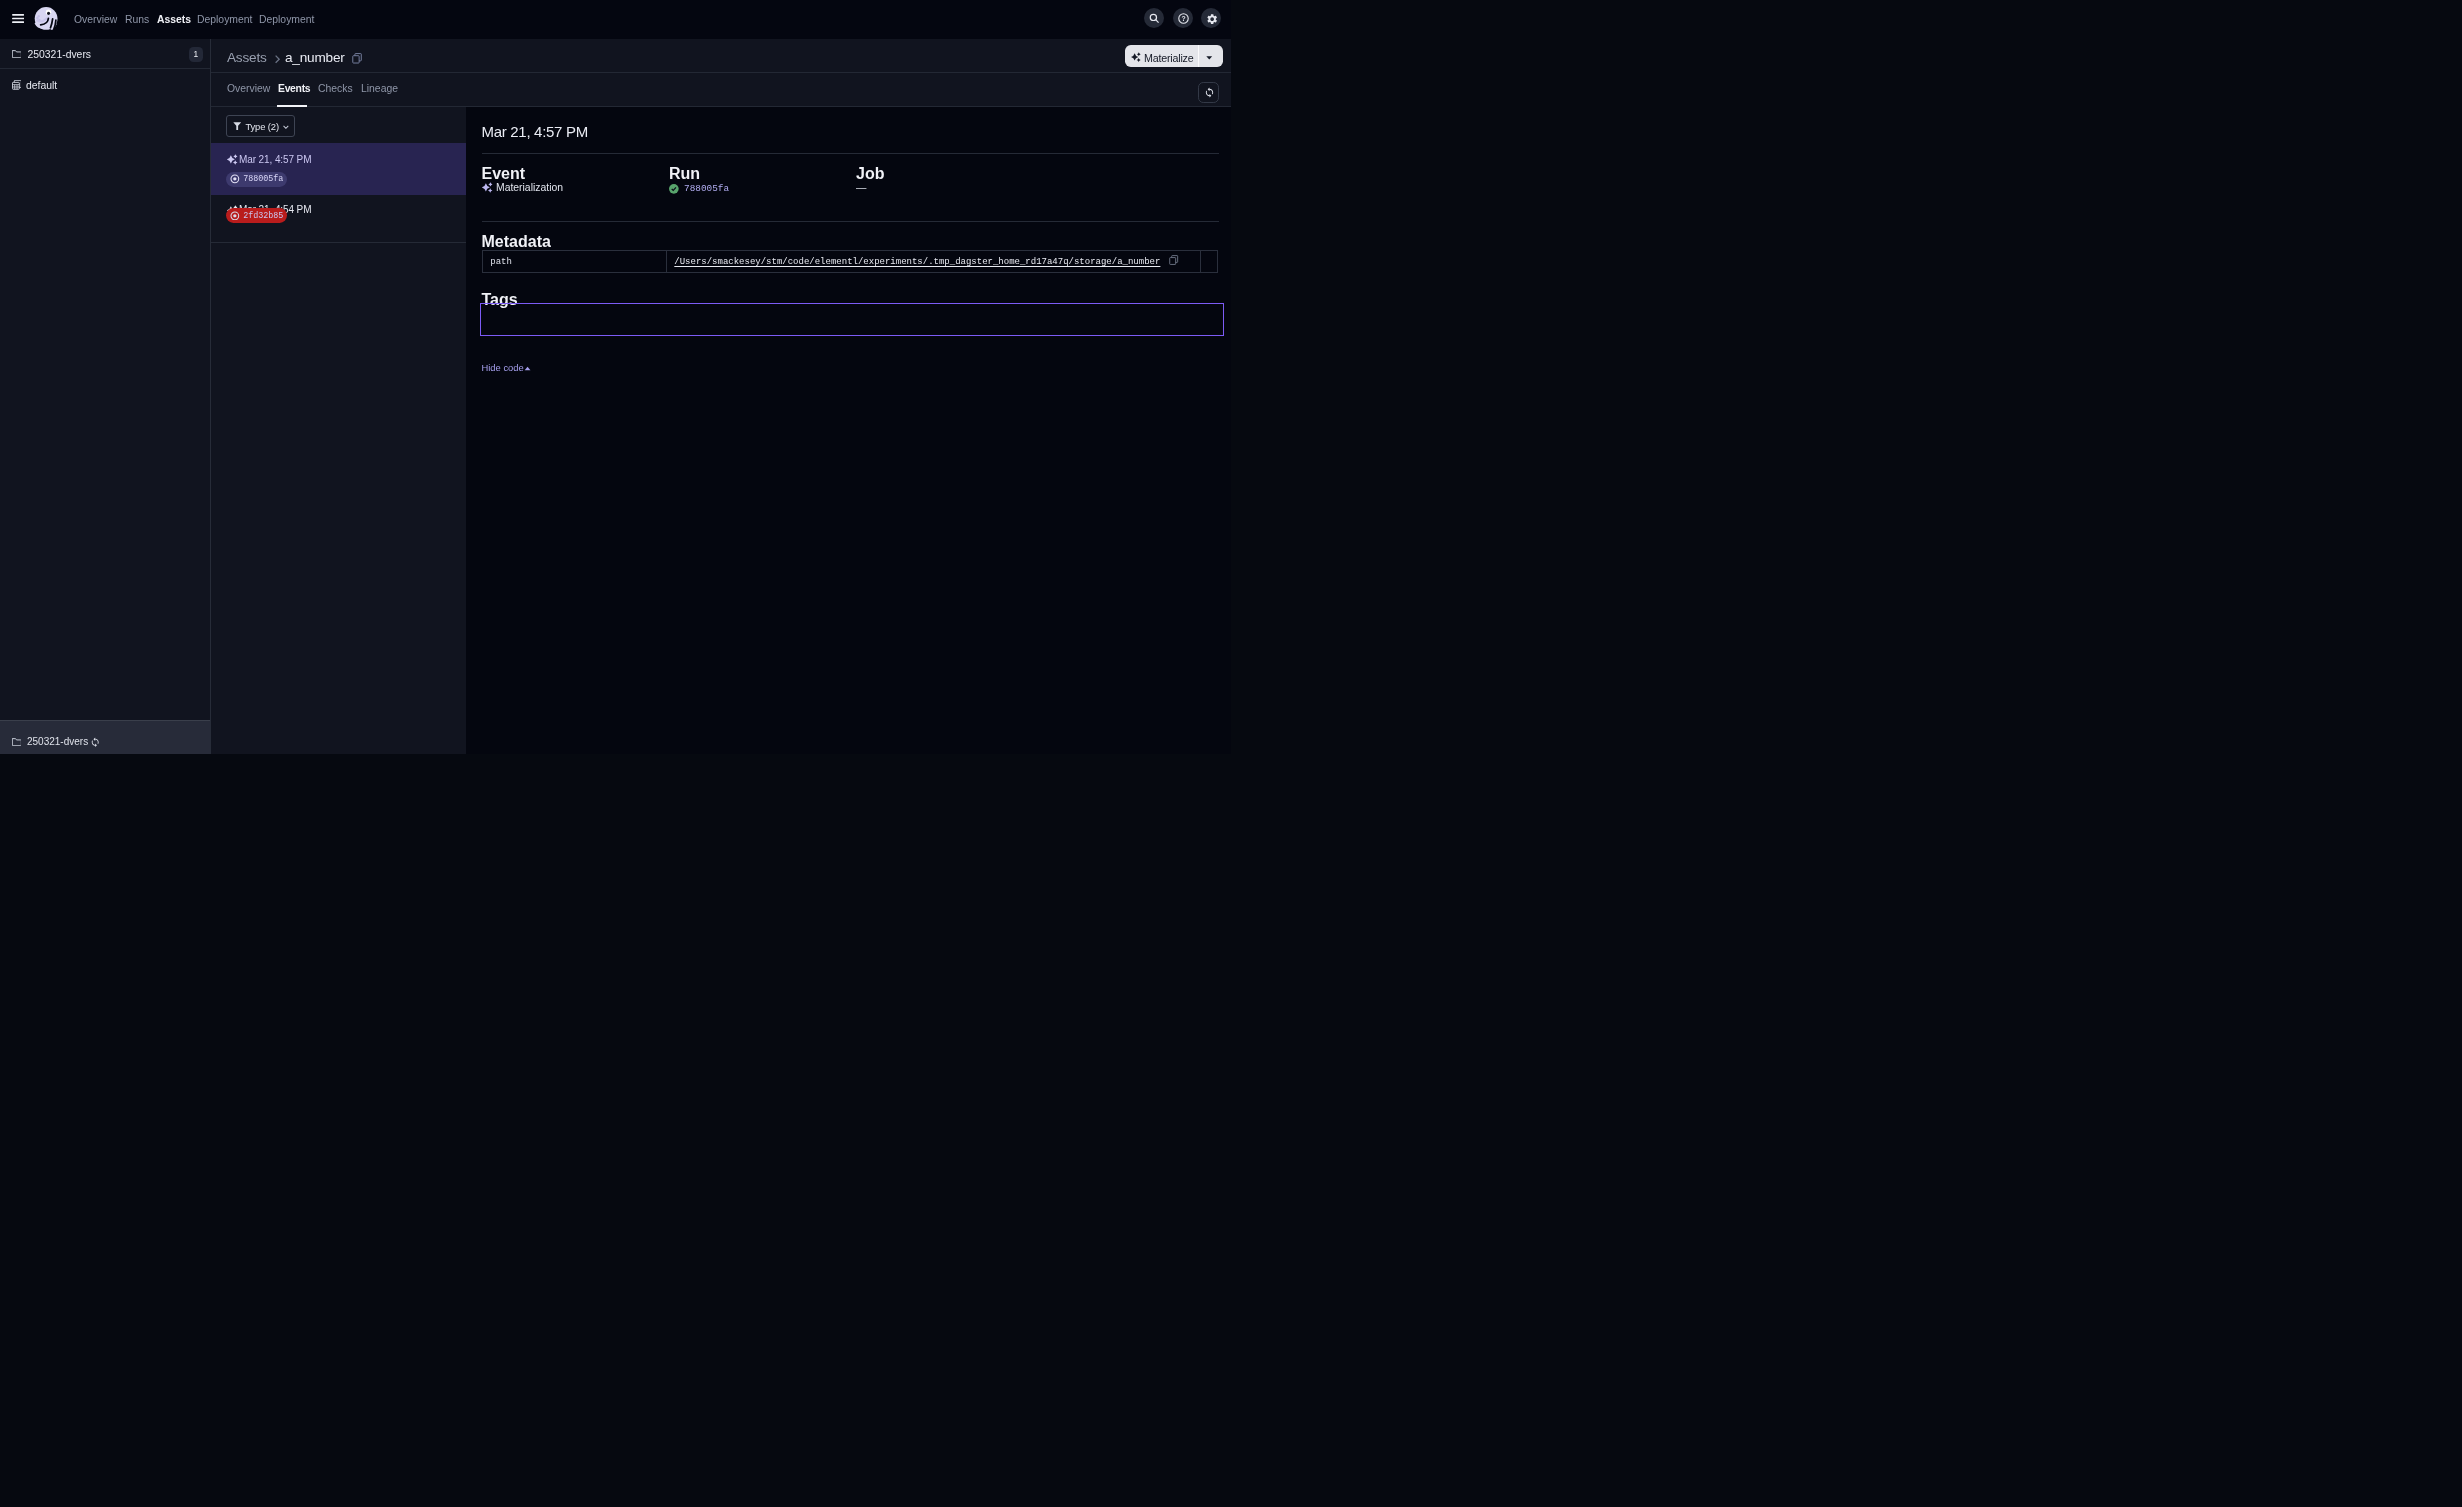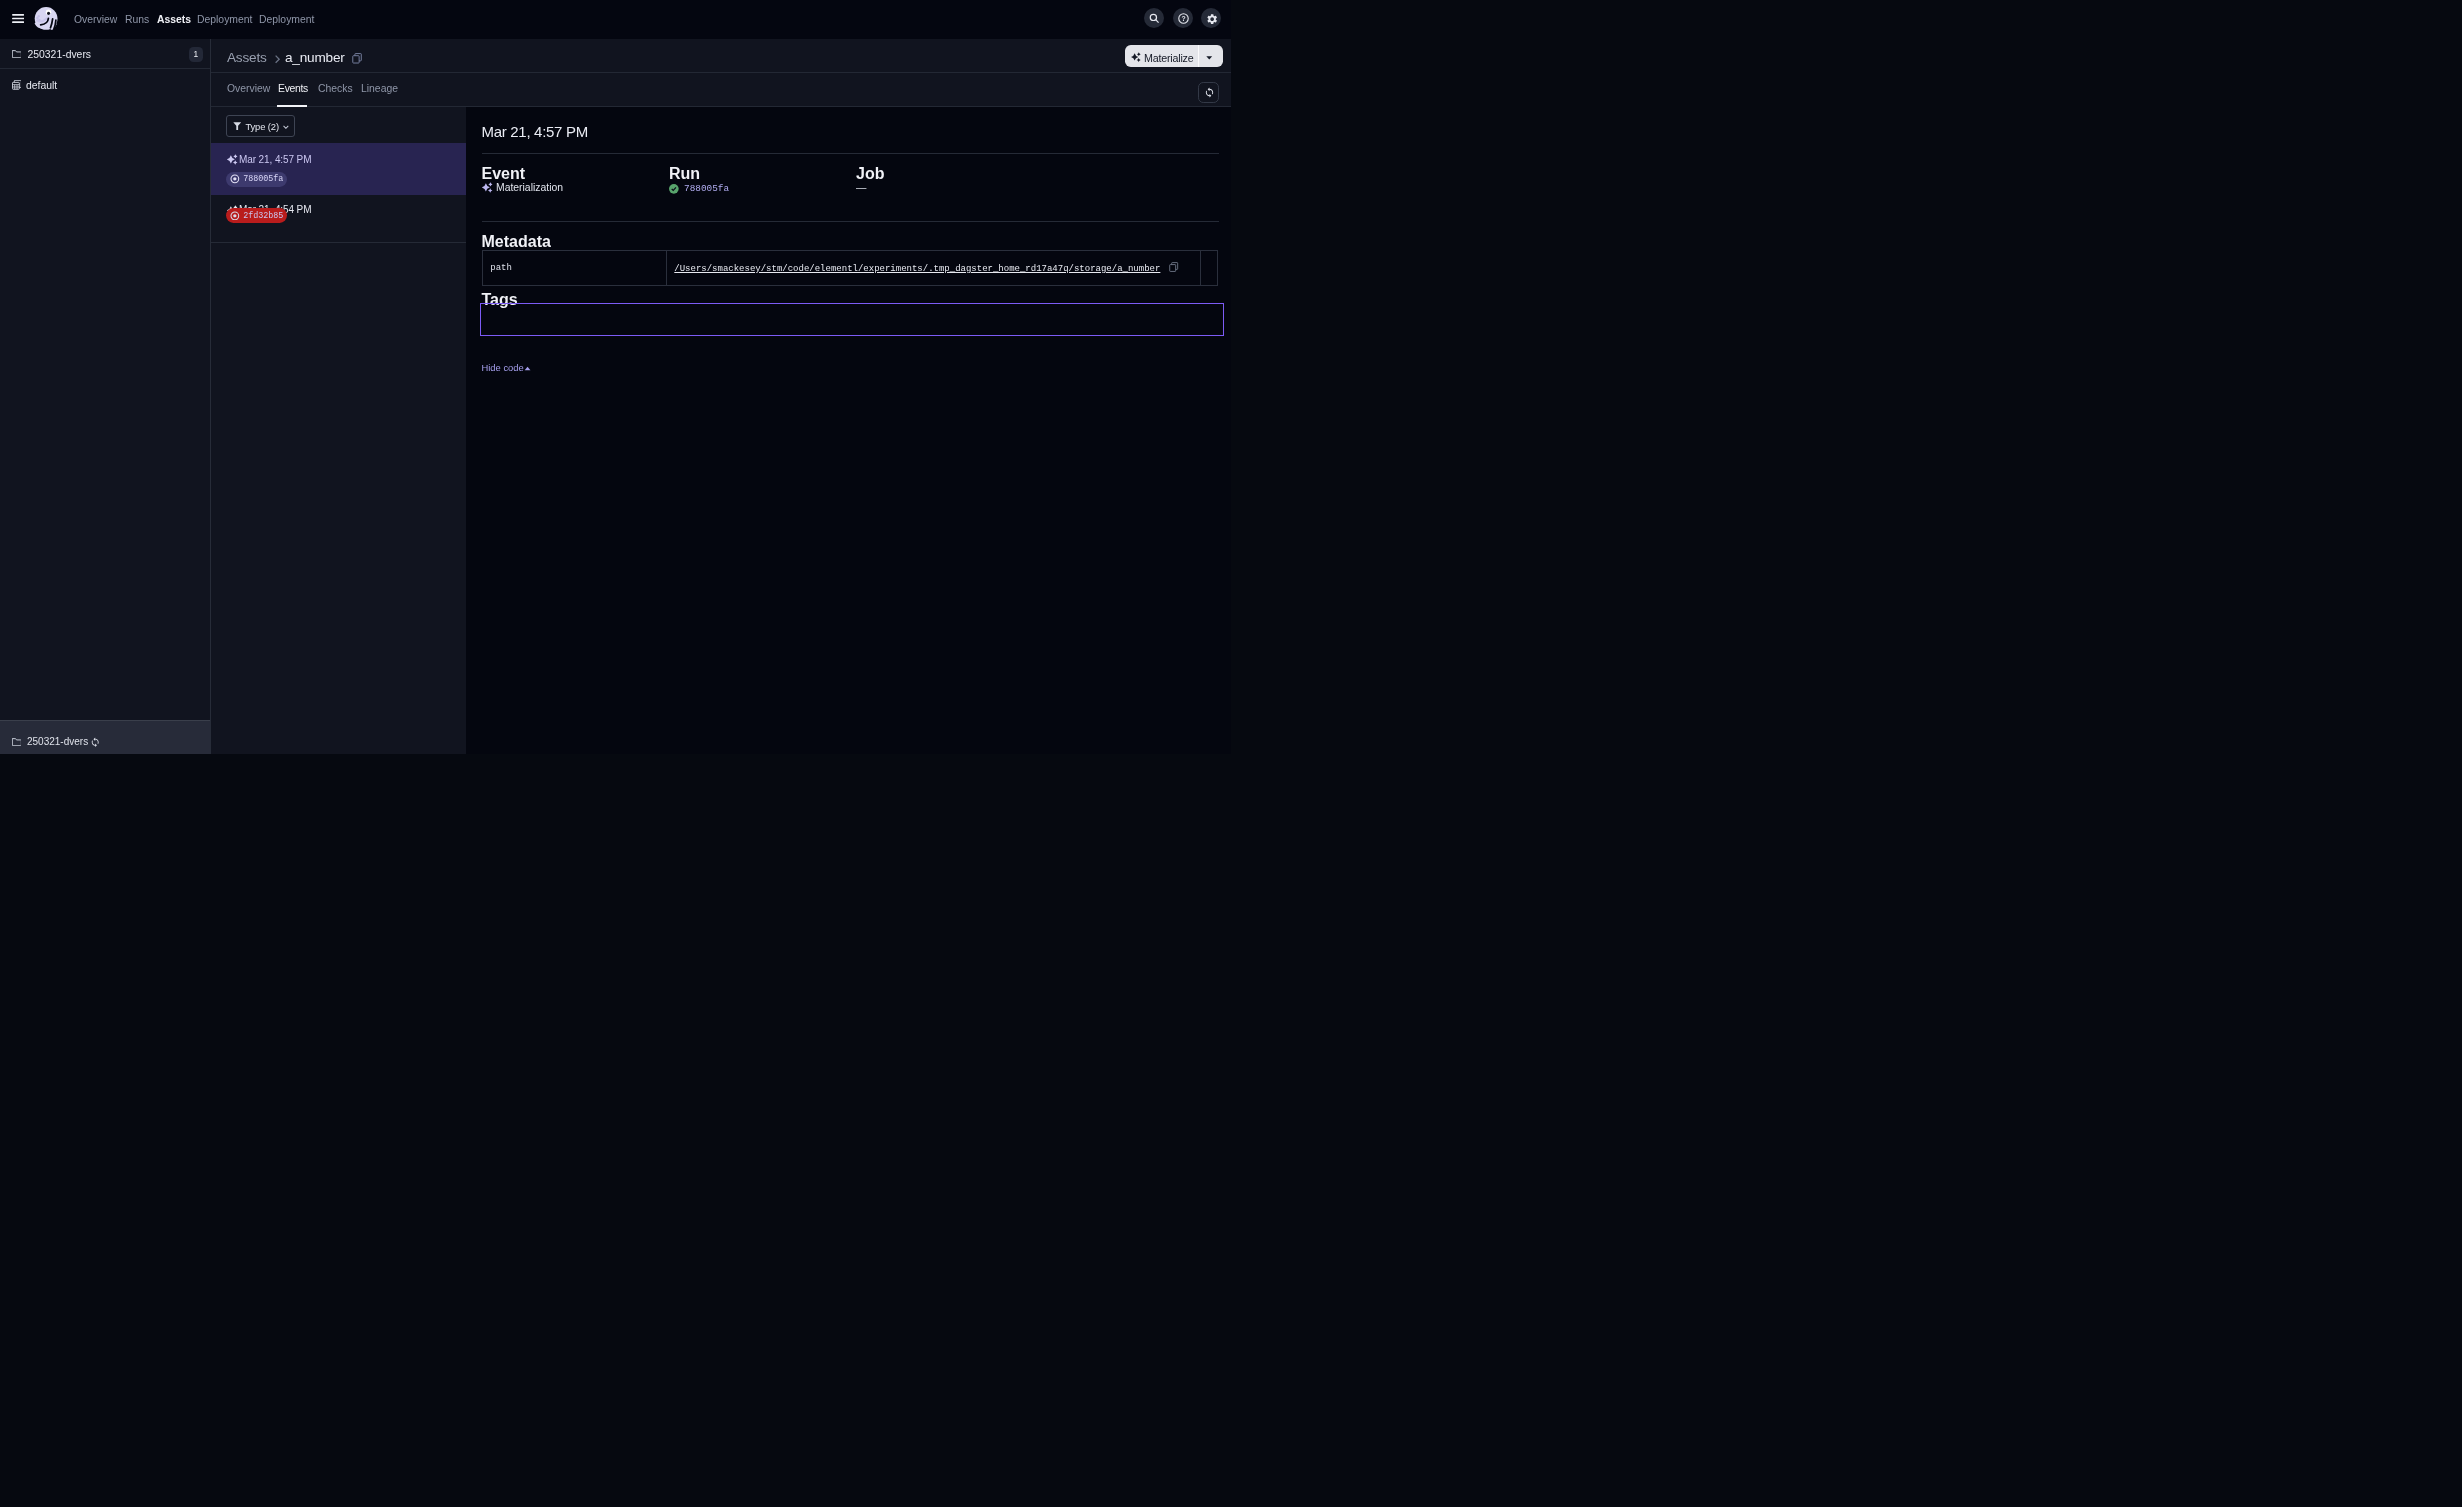--- a/index.html
+++ b/index.html
@@ -17,21 +17,21 @@
 
   
   #sidebar { position:absolute; left:0; top:39px; width:211px; height:715px; background:#11141F; border-right:0.6px solid #272C38; }
   #siderow1 { position:absolute; left:0; top:0; width:210px; height:30px; border-bottom:0.6px solid #232834; }
   #sidefoot { position:absolute; left:0; top:681px; width:210px; height:34px; background:#272B39; border-top:0.6px solid #3A3F4B; }
 
   
   #mainhdr { position:absolute; left:211px; top:39px; width:1020px; height:34px; background:#11141F; border-bottom:0.6px solid #232834; }
   #tabsrow { position:absolute; left:211px; top:73px; width:1020px; height:34px; background:#11141F; border-bottom:0.6px solid #232834; }
   .tab { position:absolute; top:10.4px; font-size:10.4px; color:#8F96A8; }
-  .tab.active { color:#F0F1F6; font-weight:normal; letter-spacing:-0.3px; }
+  .tab.active { color:#F0F1F6; font-weight:bold; letter-spacing:-0.3px; }
 
   
   #listcol { position:absolute; left:211px; top:107px; width:256px; height:647px; background:#11141F; border-right:0.6px solid #272C38; }
   #typebtn { position:absolute; left:15px; top:8.4px; width:69px; height:21.4px; border:0.6px solid #3E4453; border-radius:3px; }
   .evrow { position:absolute; left:0; width:255px; }
   .evtime { position:absolute; left:28px; top:10.7px; font-size:10px; letter-spacing:-0.1px; }
   .pill { position:absolute; left:14.7px; height:15px; border-radius:7.4px; }
   .pilltxt { position:absolute; left:17.5px; top:2.6px; font-size:8.4px; font-family:"Liberation Mono", monospace; color:#CCC9F3; }
 
   
@@ -220,21 +220,21 @@
   <svg class="abs" style="left:203px;top:77px" width="9.7" height="9.7" viewBox="0 0 15 15">
     <circle cx="7.5" cy="7.5" r="7.5" fill="#58A46C"></circle>
     <path d="M4.2 7.7 L6.6 10 L10.8 5.3" stroke="#0A0D18" stroke-width="1.9" fill="none"></path>
   </svg>
   <div class="abs mono" style="left:218px;top:76px;font-size:9.4px;color:#B1ACF0">788005fa</div>
   <div class="abs" style="left:390px;top:75px;font-size:10.4px;color:#D9DCE5">—</div>
 
   <div class="divider" style="top:114px"></div>
 
   <div class="collabel" style="left:15.5px;top:126px">Metadata</div>
-  <table class="kv mono" style="left:15.5px;top:143px;width:736px;height:36px;color:#D6D9E3">
+  <table class="kv mono" style="left:15.5px;top:143px;width:736px;height:23px;color:#D6D9E3">
     <tbody>
         <tr>
       <td style="width:184px">path</td>
       <td style="width:534px;padding-left:7.8px">
         <span style="color:#E8EAF1;text-decoration:underline">/Users/smackesey/stm/code/elementl/experiments/.tmp_dagster_home_rd17a47q/storage/a_number</span>
         <svg style="vertical-align:-1.3px;margin-left:3.2px" width="9.7" height="10.4" viewBox="0 0 16 17">
           <path d="M4.5 4.2 v-2.4 a0.9 0.9 0 0 1 0.9 -0.9 h8 a0.9 0.9 0 0 1 0.9 0.9 v9.4 a0.9 0.9 0 0 1 -0.9 0.9 h-2.4" fill="none" stroke="#6F7789" stroke-width="1.5"></path>
           <rect x="1.2" y="4.2" width="9.8" height="11.3" rx="1" fill="none" stroke="#6F7789" stroke-width="1.5"></rect>
         </svg>
       </td>

